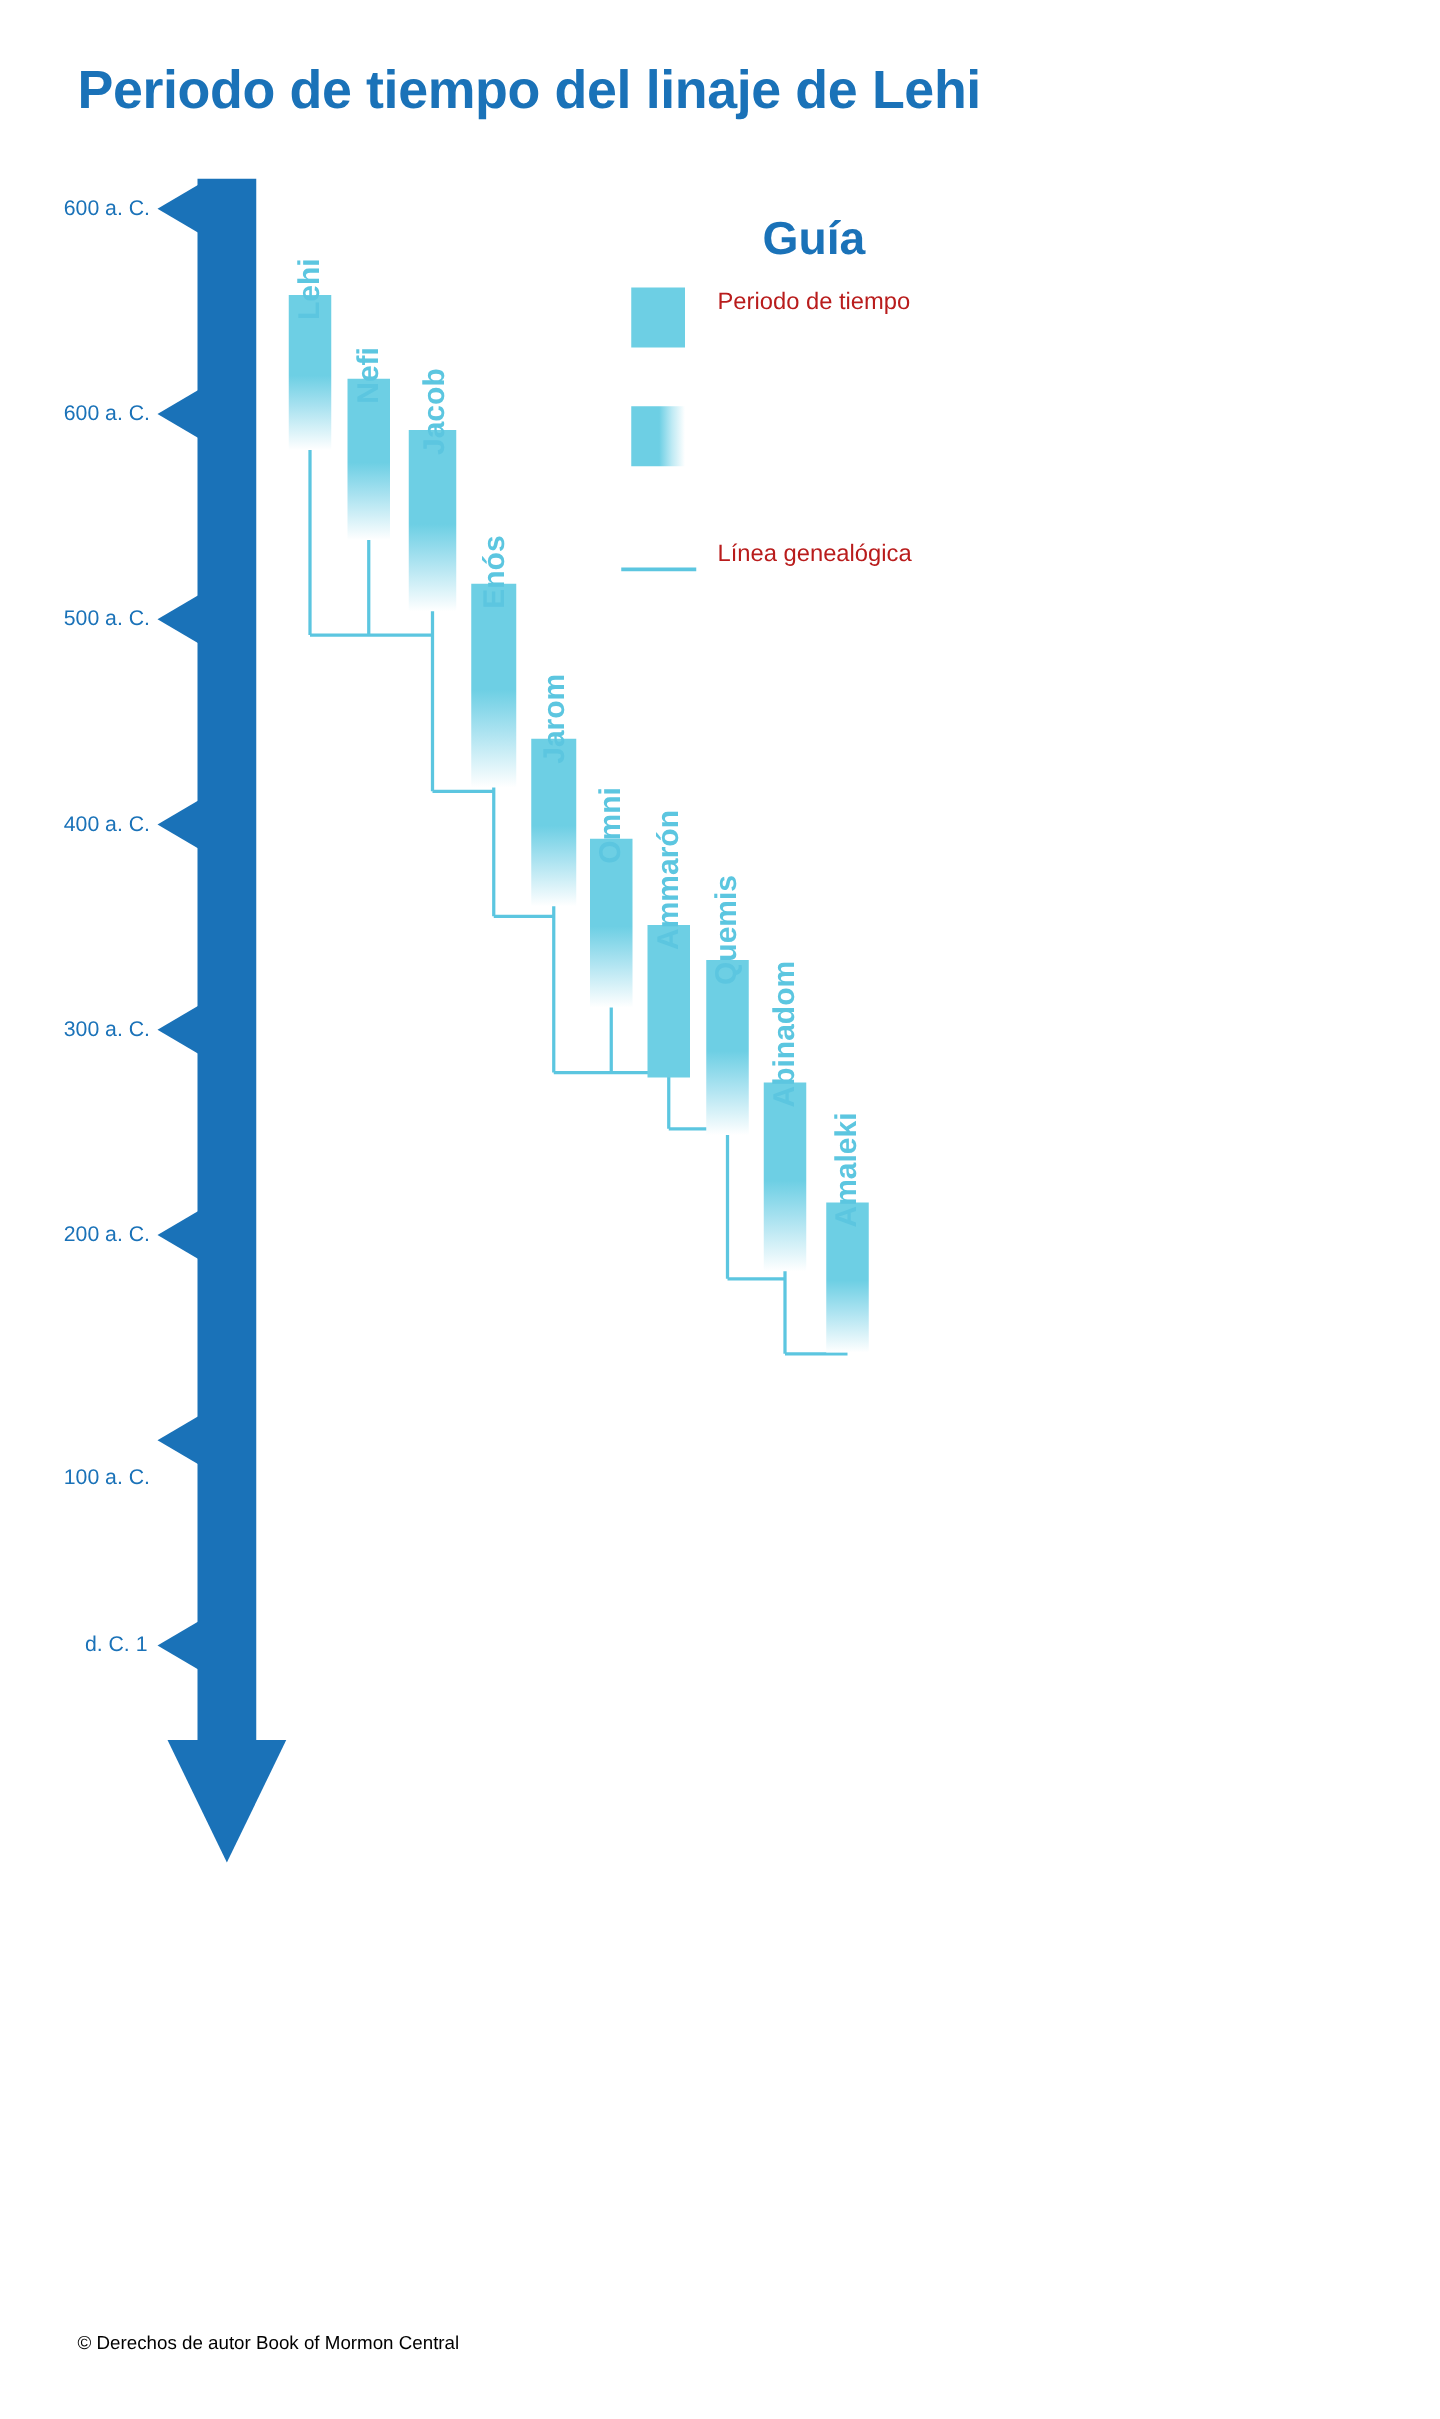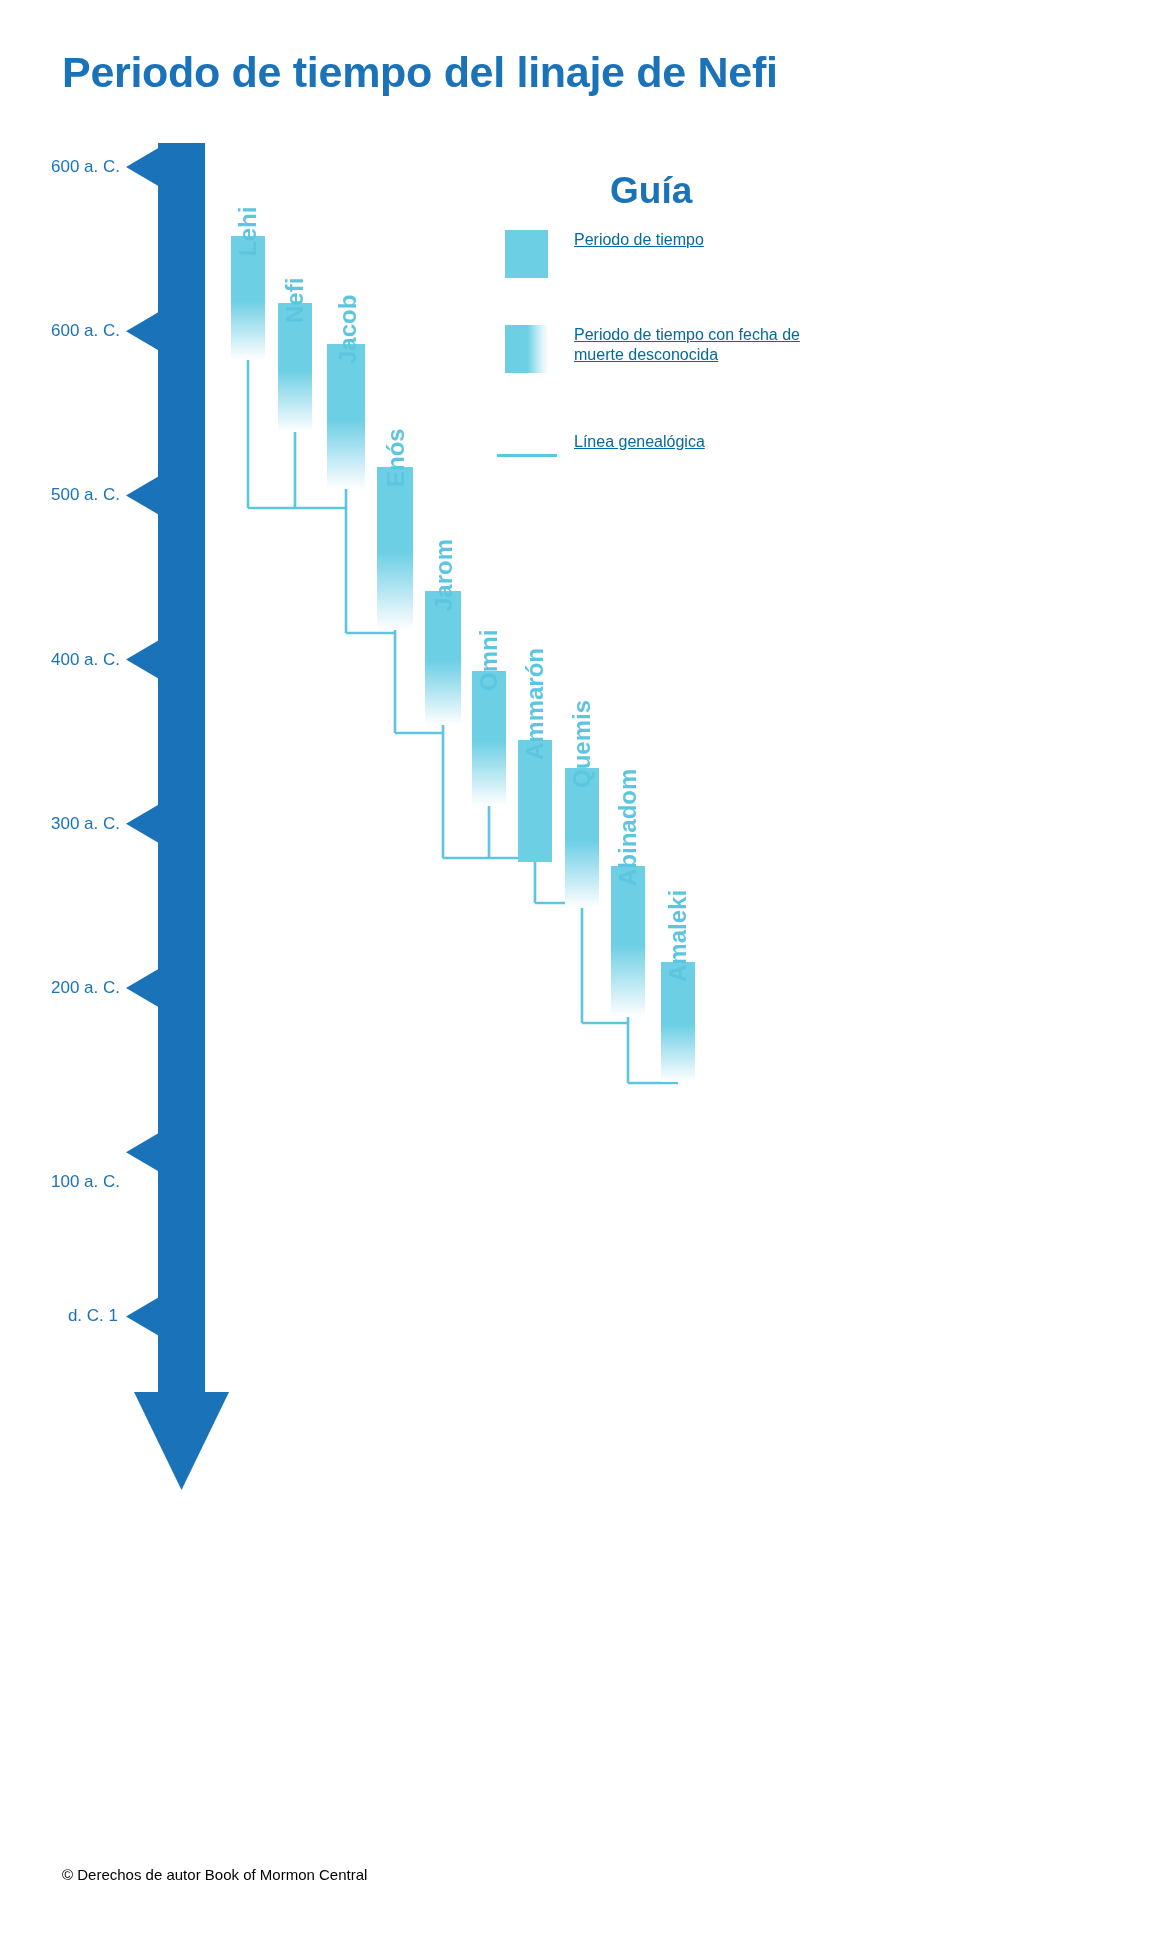--- a/index.html
+++ b/index.html
@@ -43,41 +43,40 @@
   }
   .legend-row{position:absolute;display:flex;align-items:flex-start;}
   .swatch{width:43px;height:48px;flex:0 0 auto;}
   .swatch-solid{background:#6dcfe4;}
   .swatch-fade{background:linear-gradient(to right,#6dcfe4 0%,#6dcfe4 52%,#bfeaf4 76%,#ffffff 100%);}
   .swatch-line{width:60px;height:48px;position:relative;flex:0 0 auto;}
   .swatch-line::after{
     content:"";position:absolute;left:0;top:22px;width:60px;height:3px;background:#5cc6e0;
   }
   .legend-text{
-    margin-left:26px;font-size:16px;color:#0369a1;line-height:1.28;
+    margin-left:26px;font-size:19px;color:#b91c1c;line-height:1.28;
     max-width:235px;
-    text-decoration:underline;
   }
   .legend-r1{left:0px;top:70px;}
   .legend-r2{left:0px;top:165px;}
   .legend-r3{left:-8px;top:272px;}
   .legend-r3 .legend-text{margin-left:17px;}
 
   
   .footer{
     position:absolute;left:62px;top:1866px;
     font-size:15px;color:#000000;white-space:nowrap;
   }
 </style>
 </head>
 <body>
 
 <div id="stage">
 
-  <div class="title">Periodo de tiempo del linaje de Nefi</div>
+  <div class="title">Periodo de tiempo del linaje de Lehi</div>
 
   <svg class="axis-svg" width="1152" height="1935">
       <defs>
         <linearGradient id="barFade" x1="0" y1="0" x2="0" y2="1">
           <stop offset="0%" stop-color="#6dcfe4" stop-opacity="1"></stop>
           <stop offset="52%" stop-color="#6dcfe4" stop-opacity="1"></stop>
           <stop offset="72%" stop-color="#a9e2f0" stop-opacity="1"></stop>
           <stop offset="100%" stop-color="#ffffff" stop-opacity="1"></stop>
         </linearGradient>
       </defs>
@@ -150,21 +149,20 @@
   <div class="legend">
     <div class="legend-title">Guía</div>
 
     <div class="legend-row legend-r1">
       <div class="swatch swatch-solid"></div>
       <div class="legend-text">Periodo de tiempo</div>
     </div>
 
     <div class="legend-row legend-r2">
       <div class="swatch swatch-fade"></div>
-      <div class="legend-text">Periodo de tiempo con fecha de muerte desconocida</div>
     </div>
 
     <div class="legend-row legend-r3">
       <div class="swatch-line"></div>
       <div class="legend-text">Línea genealógica</div>
     </div>
   </div>
 
   <div class="footer">© Derechos de autor Book of Mormon Central</div>
 

